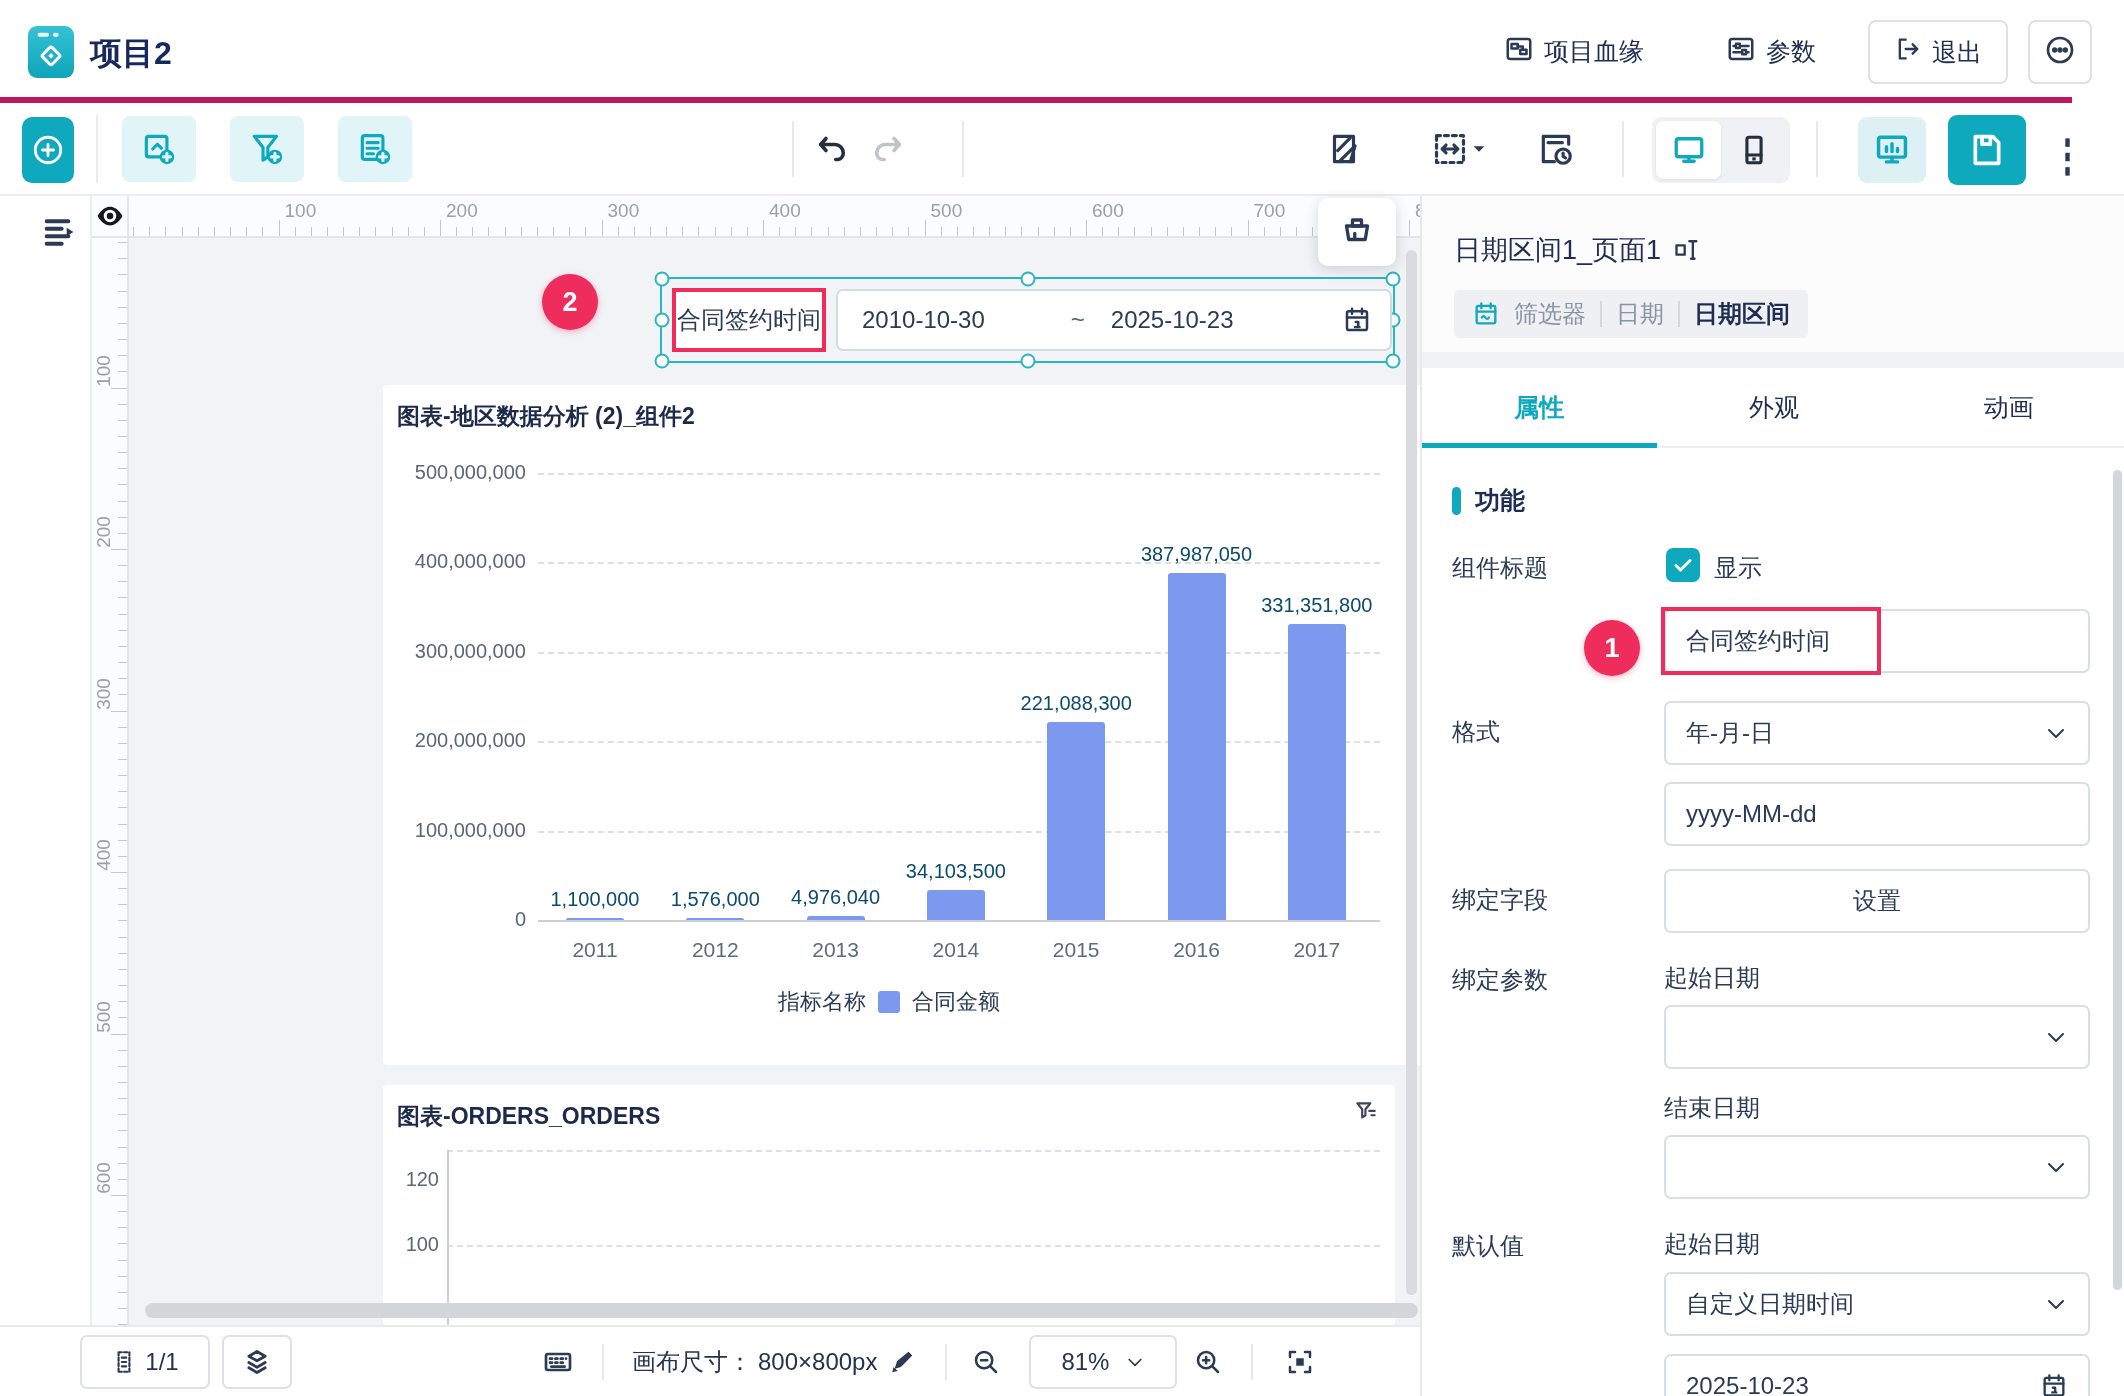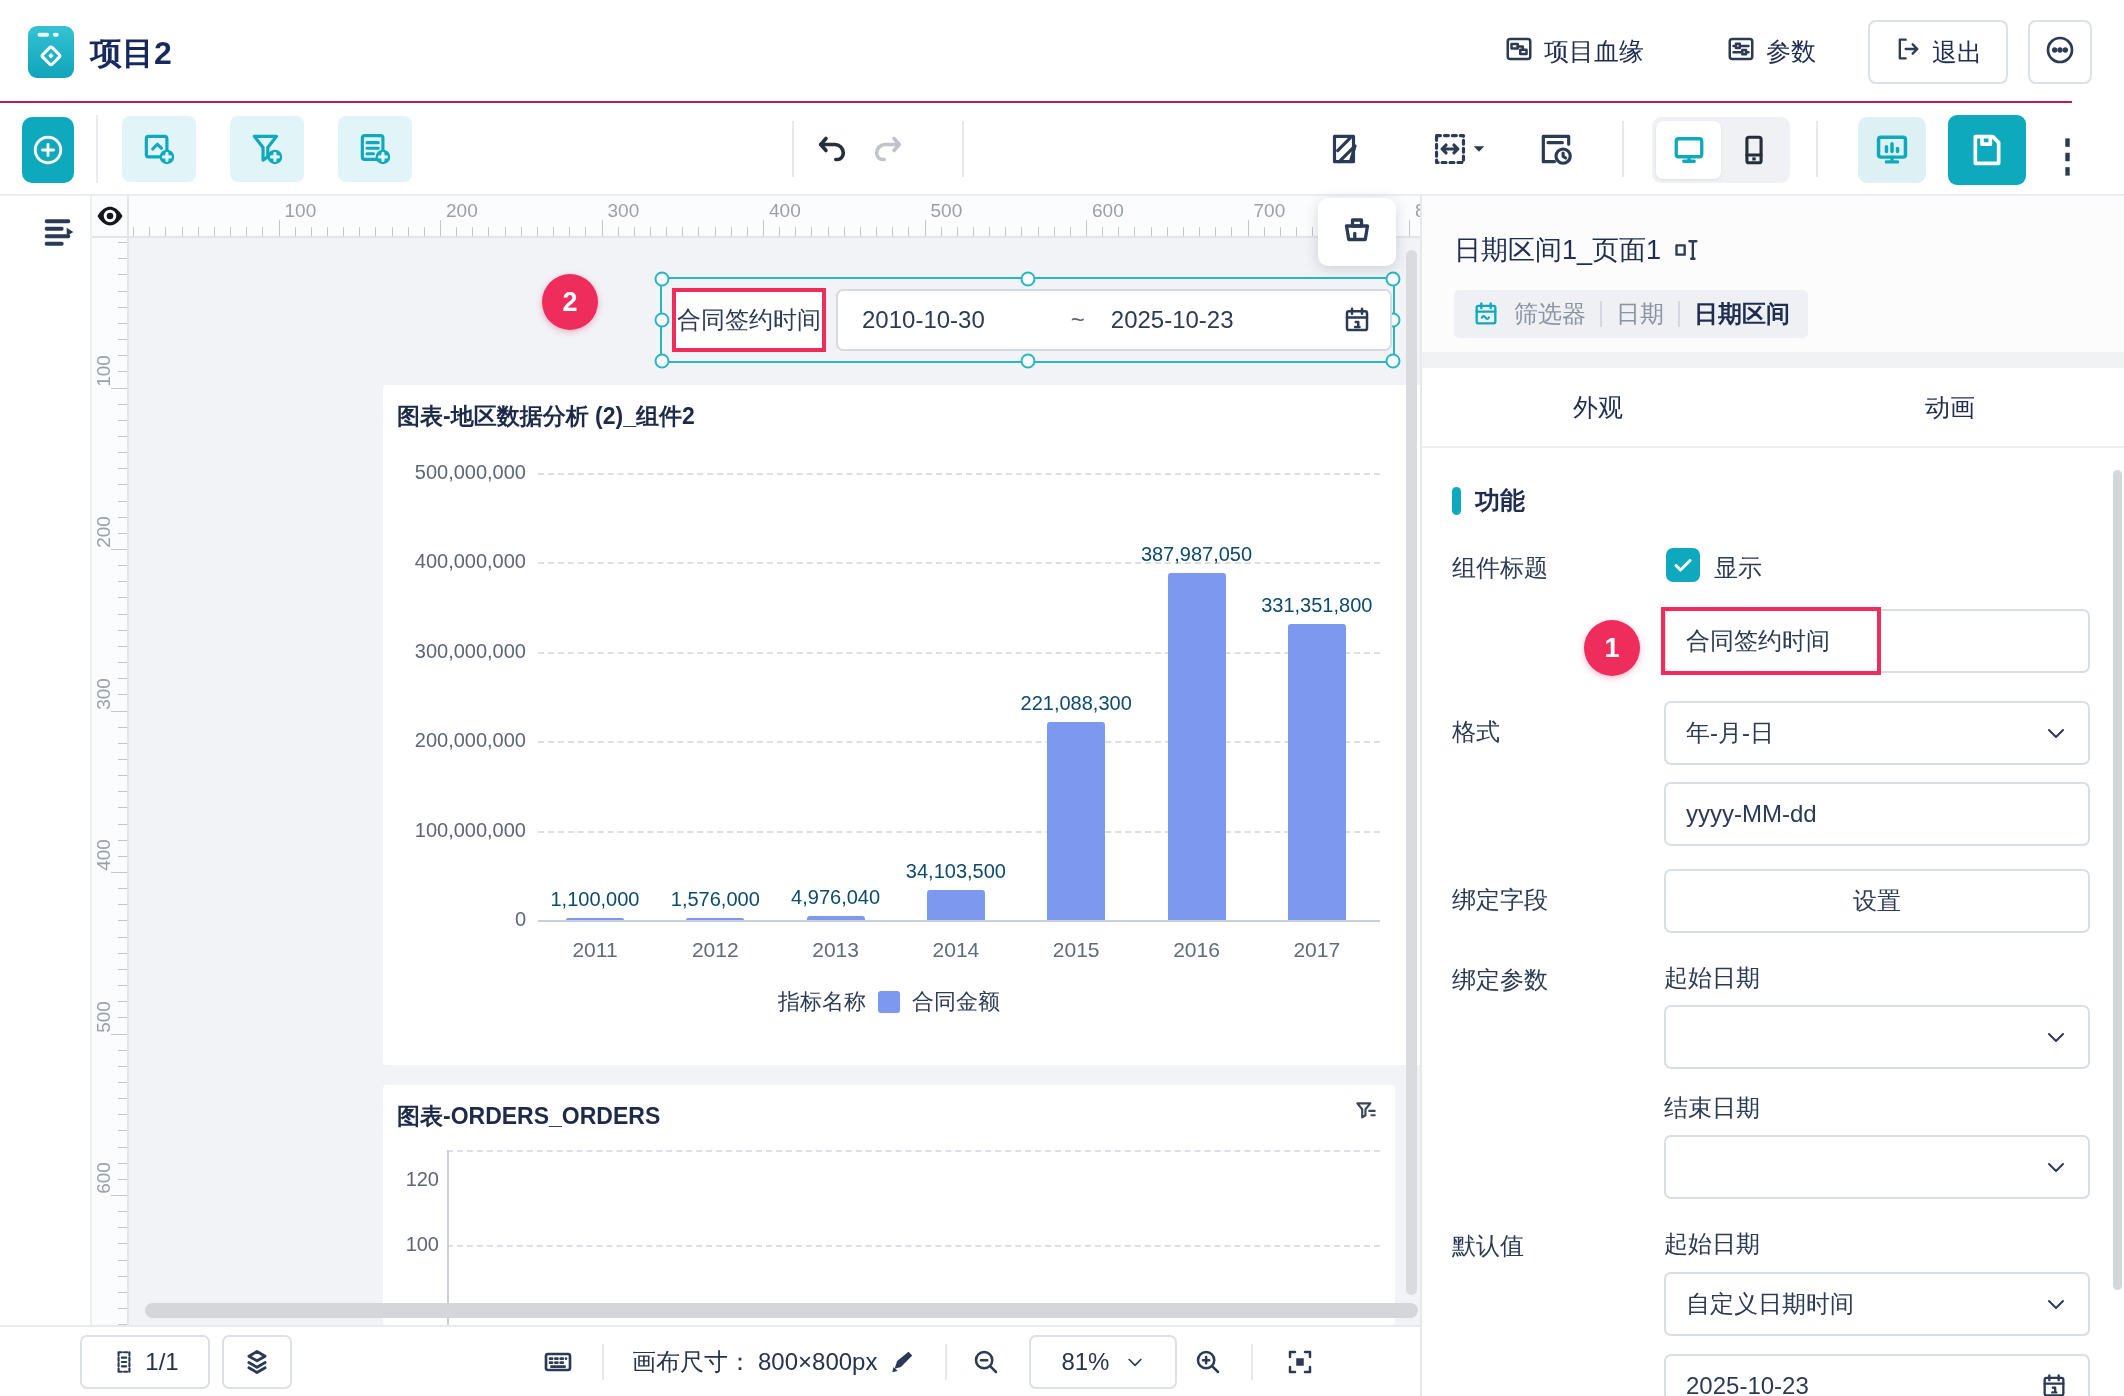--- a/index.html
+++ b/index.html
@@ -2,21 +2,21 @@
 <html><head>
 <meta charset="utf-8">
 <style>
   * { margin:0; padding:0; box-sizing:border-box; }
   html,body { width:2124px; height:1396px; overflow:hidden; background:#fff;
     font-family:"Liberation Sans","DejaVu Sans",sans-serif; color:#26334f; }
   .abs { position:absolute; }
   #app { position:relative; width:2124px; height:1396px; background:#fff; overflow:hidden; }
 
   
-  #header { left:0; top:0; width:2072px; height:103px; background:#fff; border-bottom:2px solid #be185d; }
+  #header { left:0; top:0; width:2072px; height:103px; background:#fff; border-bottom:6px solid #be185d; }
   #logo { left:28px; top:26px; width:46px; height:52px; border-radius:9px;
     background:linear-gradient(180deg,#35c2d4 0%,#0fa4ba 100%); }
   #app-title { left:90px; top:32px; font-size:32px; font-weight:bold; color:#17295c; }
   .nav-item { display:flex; align-items:center; gap:10px; font-size:25px; color:#1f2d52; height:103px; }
   #nav-lineage { left:1504px; top:0; }
   #nav-params { left:1726px; top:0; }
   #exit-btn { left:1868px; top:20px; width:140px; height:64px; border:2px solid #dde0e6; border-radius:8px;
     display:flex; align-items:center; justify-content:center; gap:10px; font-size:25px; color:#1f2d52; background:#fff; }
   #more-btn { left:2028px; top:20px; width:64px; height:64px; border:2px solid #dde0e6; border-radius:8px;
     display:flex; align-items:center; justify-content:center; background:#fff; }
@@ -670,20 +670,21 @@
         </span>
         <span class="chip-dim">筛选器</span>
         <span class="chip-bar"></span>
         <span class="chip-dim">日期</span>
         <span class="chip-bar"></span>
         <span class="chip-strong">日期区间</span>
       </div>
     </div>
     <div id="panel-strip"></div>
     <div id="tabs">
+      <div class="tab active">属性</div>
       <div class="tab">外观</div>
       <div class="tab">动画</div>
     </div>
 
     <div id="sec-func">
       <span class="sec-pill"></span>
       <span>功能</span>
     </div>
 
     <div class="p-label" style="top:356px;">组件标题</div>

